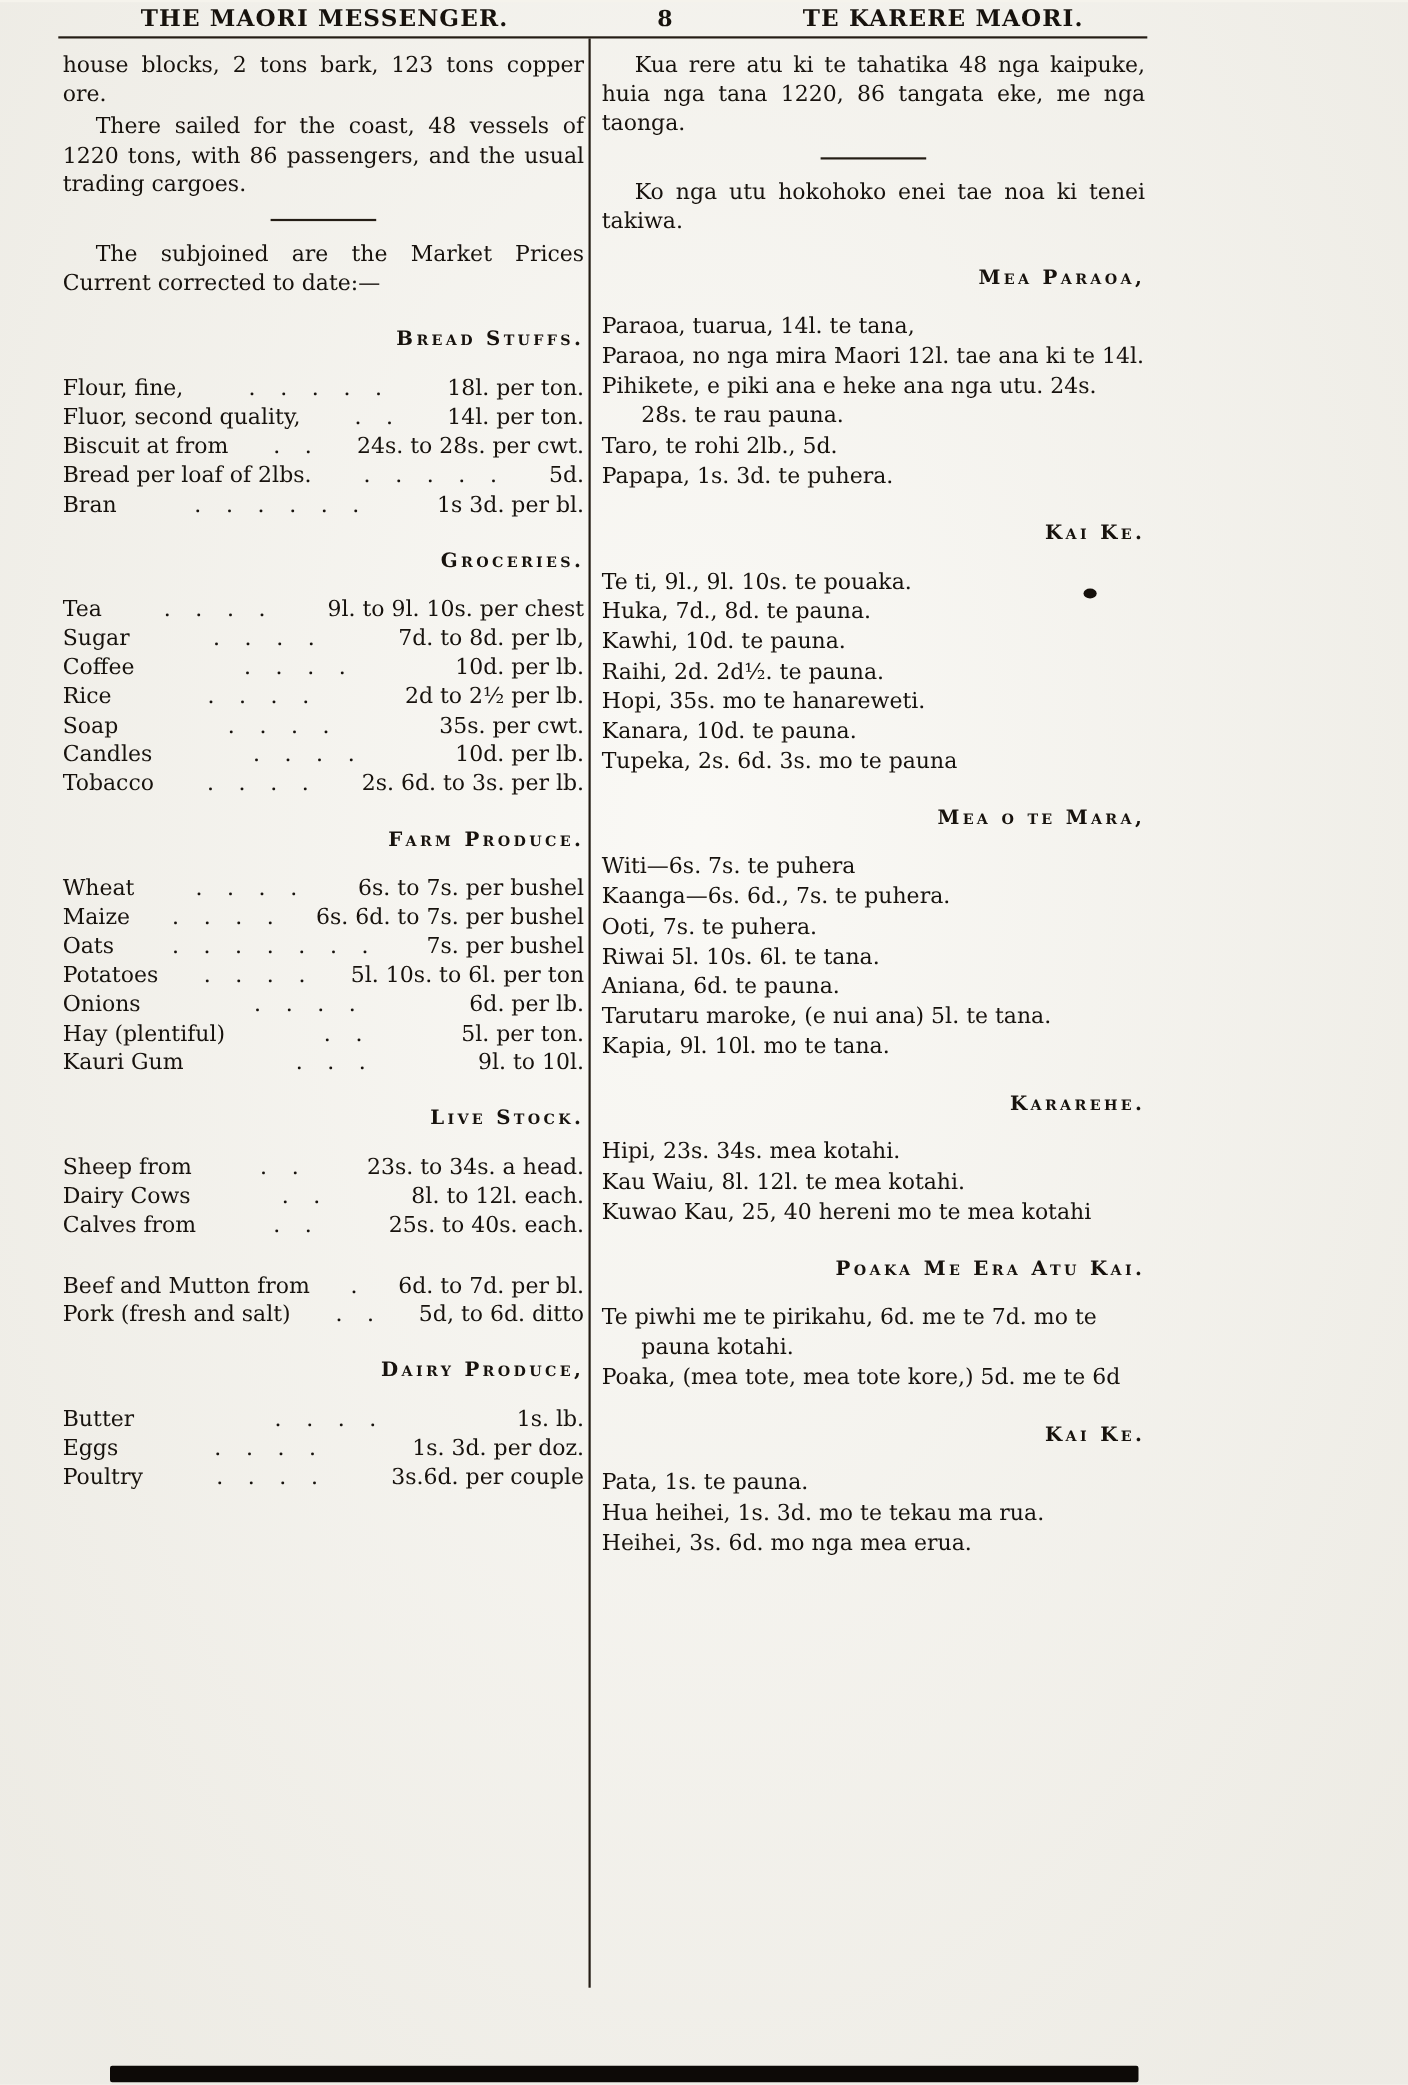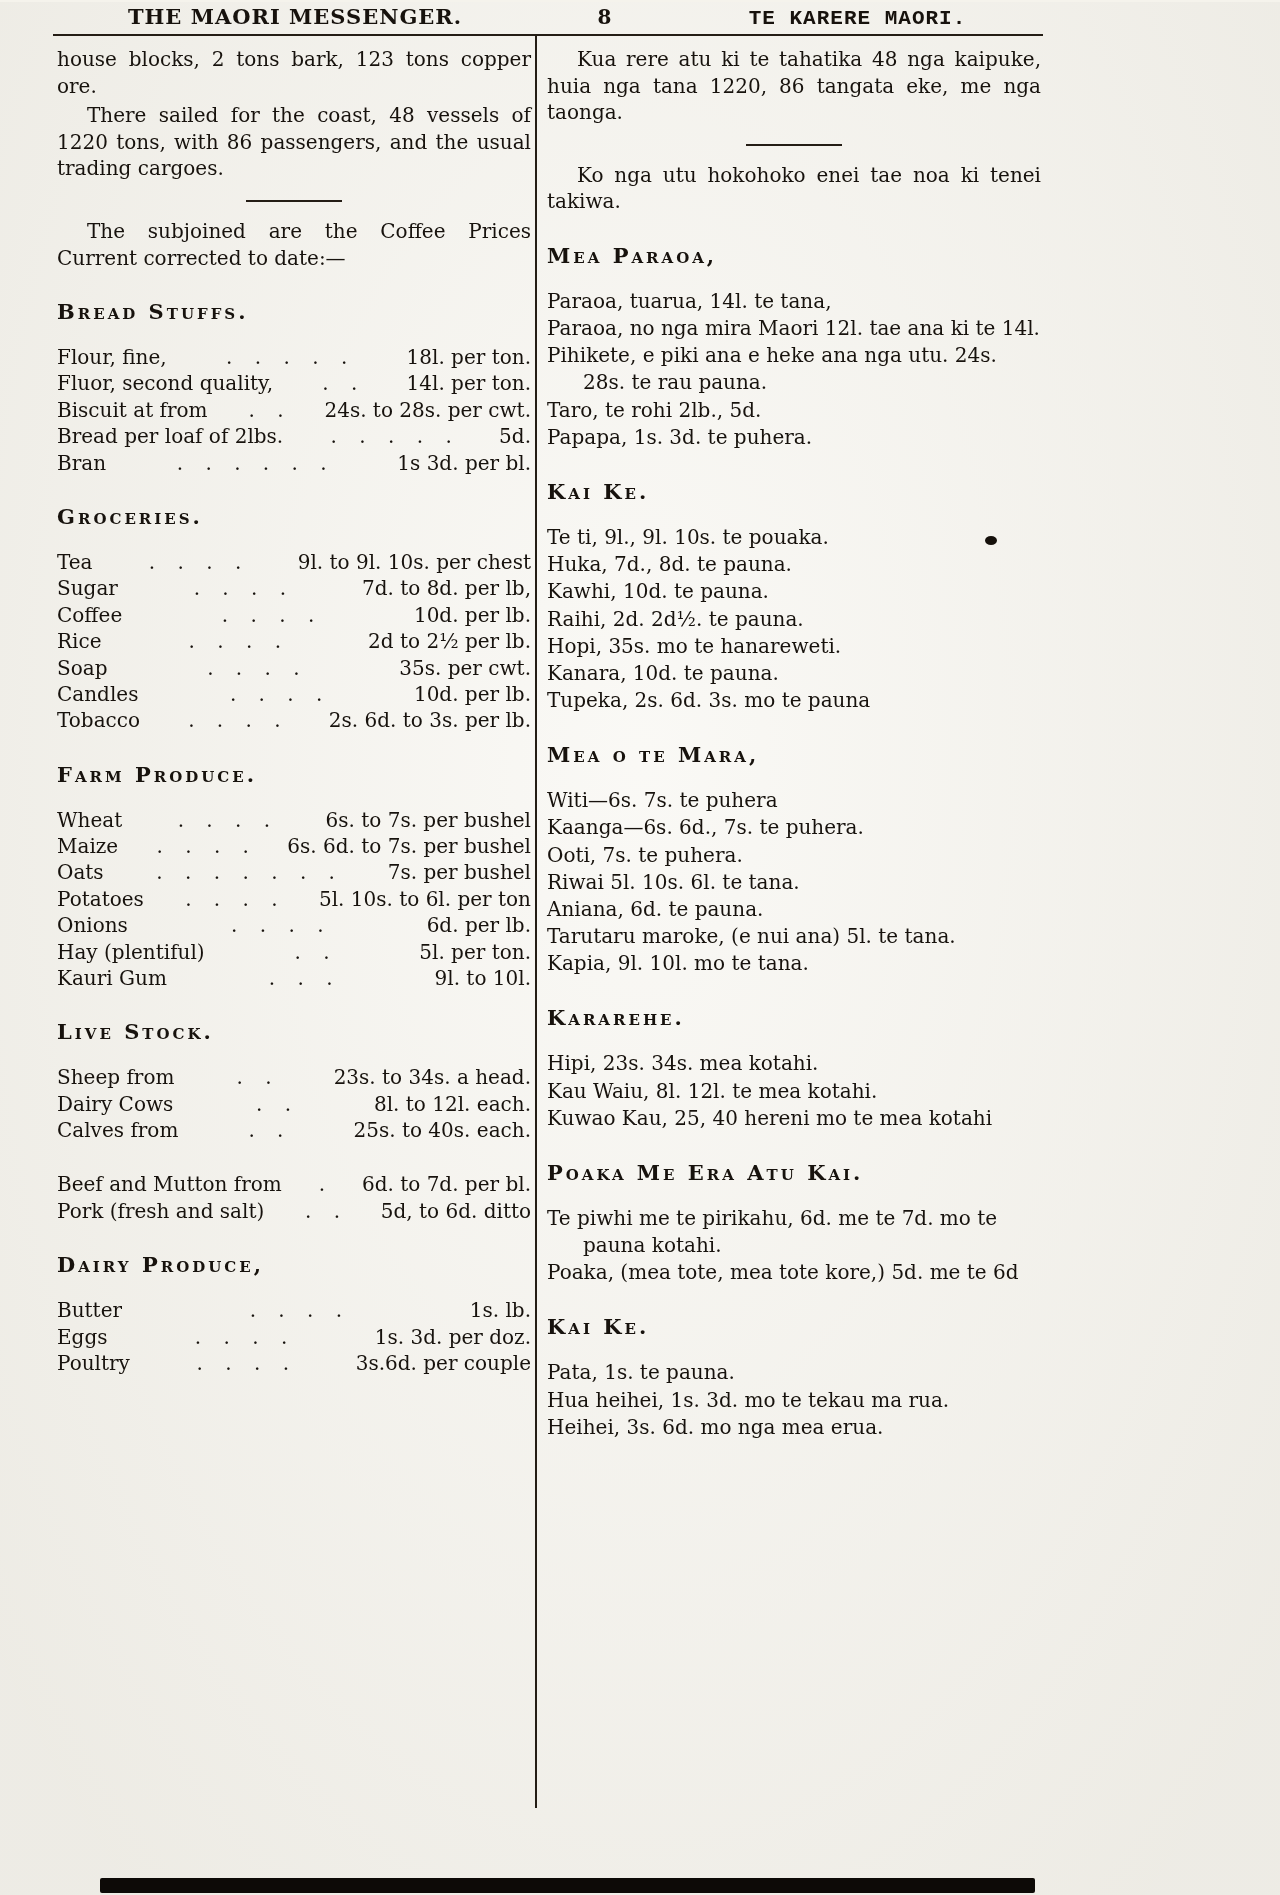--- a/index.html
+++ b/index.html
@@ -28,21 +28,21 @@
     align-items: baseline;
     width: 985px;
     margin: 2px 0 0 55px;
     font-weight: bold;
     font-size: 21px;
     letter-spacing: 1px;
     padding-top: 2px;
   }
   .mast-left  { width: 480px; text-align: center; }
   .mast-center{ width: 140px; text-align: center; font-size: 20px; }
-  .mast-right { flex: 1; text-align: center; font-family: Liberation Mono, monospace; }
+  .mast-right { flex: 1; text-align: center; }
   .header-rule {
     width: 990px;
     margin: 4px 0 0 53px;
     border-top: 2px solid #241d15;
   }
   
   .columns {
     display: flex;
     width: 990px;
     margin-left: 53px;
@@ -74,22 +74,22 @@
     text-align: justify;
   }
   .para.indent { text-indent: 30px; }
   .short-rule {
     width: 96px;
     border-top: 2px solid #241d15;
     margin: 18px auto 16px auto;
   }
   
   .section-heading {
-    text-align: left;
-    font-size: 21px;
+    text-align: right;
+    font-size: 18px;
     font-weight: bold;
     font-variant: small-caps;
     letter-spacing: 3px;
     margin: 27px 0 18px 0;
   }
   
   .price-row {
     display: flex;
     align-items: flex-start;
     line-height: 1.32;
@@ -147,21 +147,21 @@
   </header>
 
   <div class="header-rule"></div>
 
   <main class="columns">
 
     <section class="col col-left">
       <p class="para">house blocks, 2 tons bark, 123 tons copper ore.</p>
       <p class="para indent">There sailed for the coast, 48 vessels of 1220 tons, with 86 passengers, and the usual trading cargoes.</p>
       <div class="short-rule"></div>
-      <p class="para indent">The subjoined are the Coffee Prices Current corrected to date:—</p>
+      <p class="para indent">The subjoined are the Market Prices Current corrected to date:—</p>
       <div id="left-sections">
   <section class="price-section">
     <h3 class="section-heading">Bread Stuffs.</h3>
     <div class="rows">
   <div class="price-row">
     <span class="row-label">Flour, fine,</span>
     <span class="row-dots">. . . . .</span>
     <span class="row-price">18l. per ton.</span>
   </div>
 

